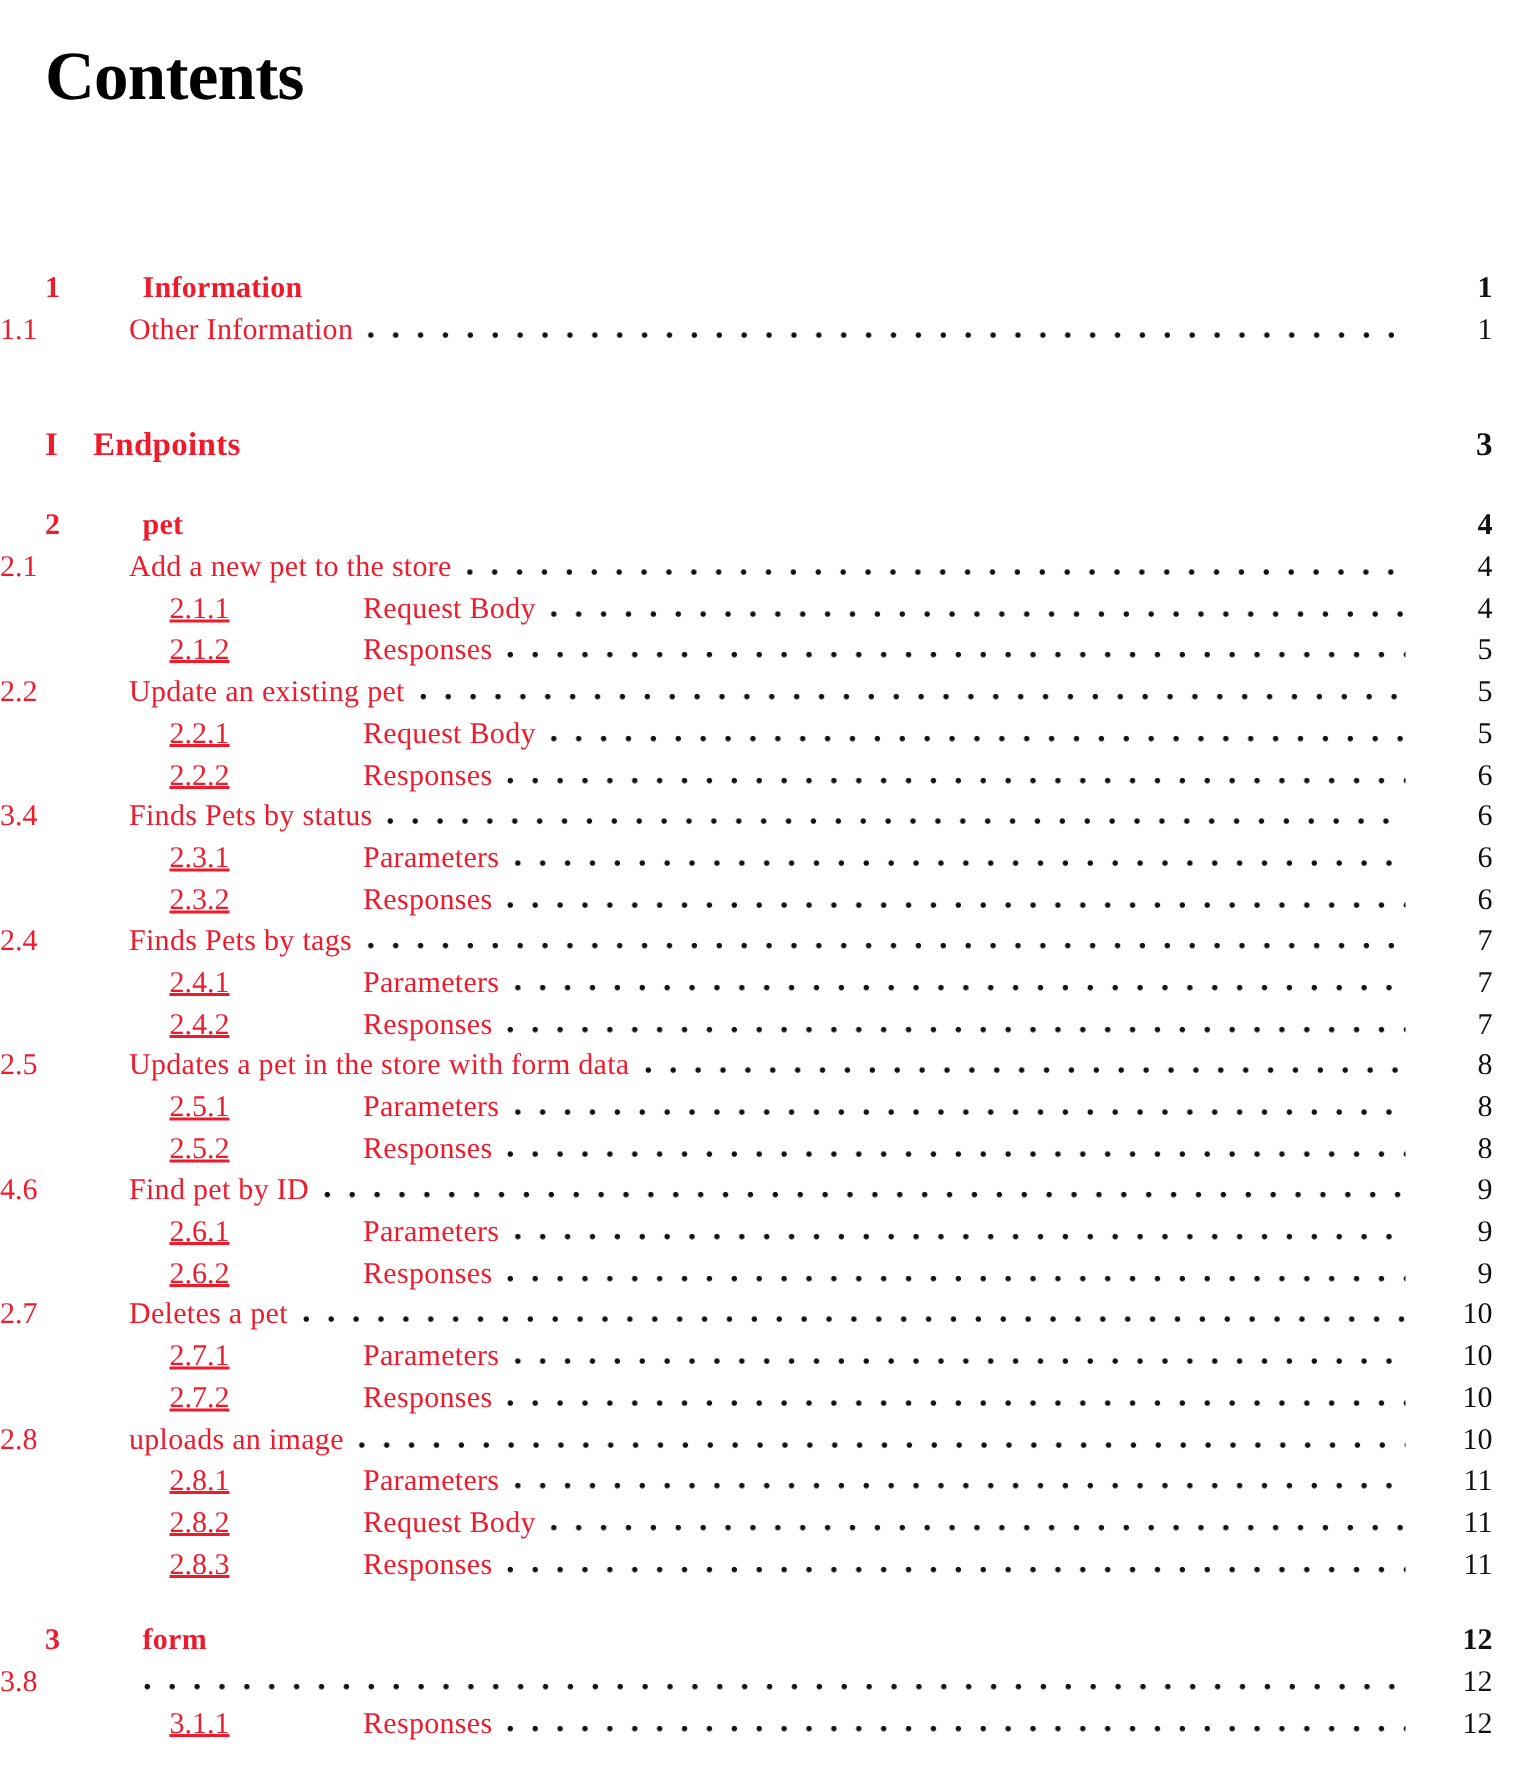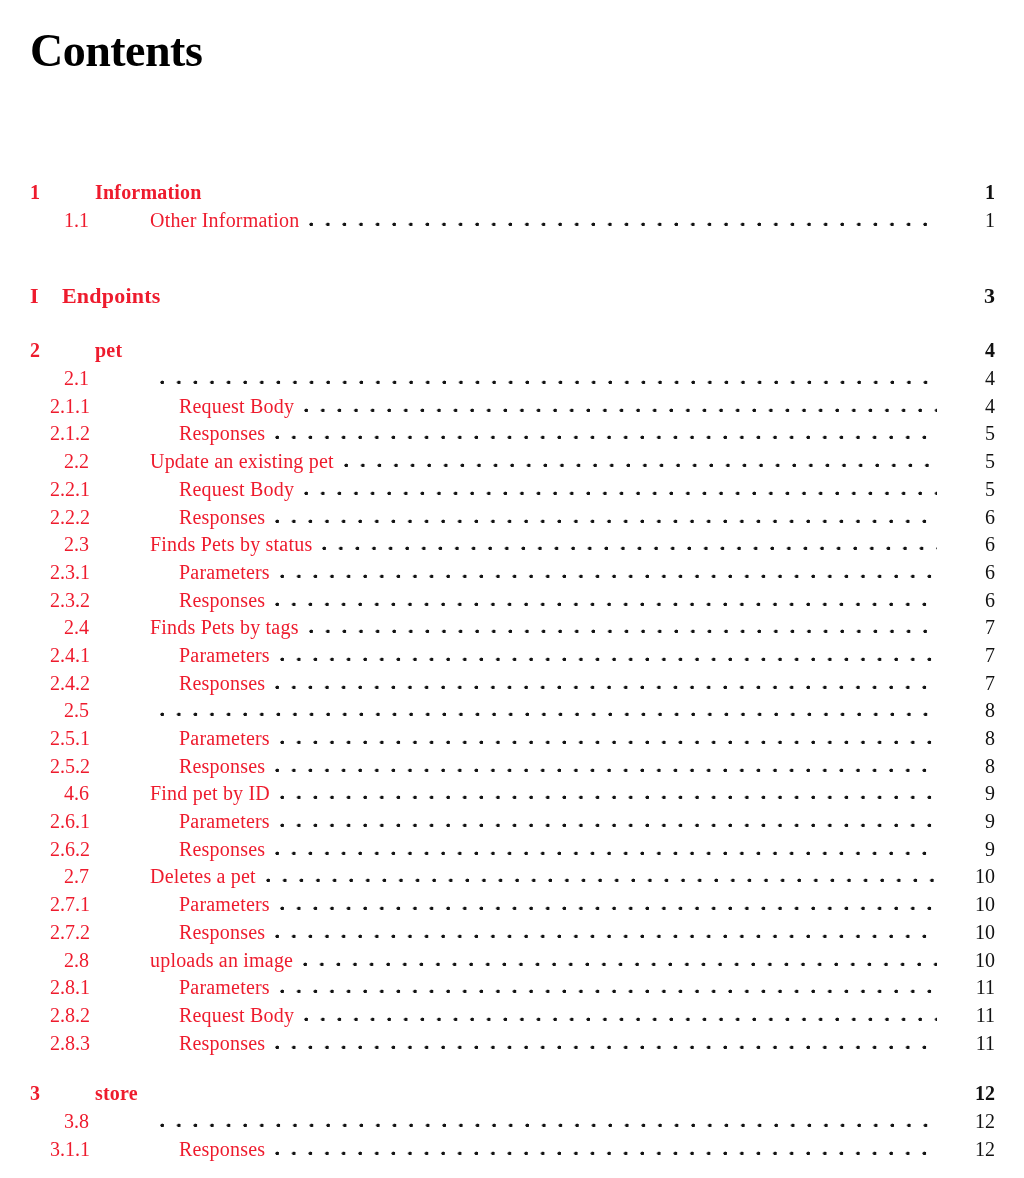--- a/index.html
+++ b/index.html
@@ -48,23 +48,23 @@
   .row .page {
     flex: none;
     min-width: 44px;
     text-align: right;
     color: #111111;
   }
 
   .row.section       { font-weight: bold; }
   .row.section .num  { margin-left: 30px;  width: 65px; }
 
-  .row.subsection .num      { margin-left: 64px;  width: 86px; }
-
-  .row.subsubsection .num   { margin-left: 50px; width: 129px; }
+  .row.subsection .num      {  width: 86px; }
+
+  .row.subsubsection .num   { margin-left: 113px; width: 129px; text-decoration: underline; }
 
   .row.part {
     font-weight: bold;
     font-size: 22px;
     height: 30px;
     margin-top: 47px;
     margin-bottom: 26px;
   }
   .row.part .num { margin-left: 30px; width: 32px; }
 
@@ -96,20 +96,21 @@
     <span class="page">3</span>
   </div>
       <div class="row section">
     <span class="num">2</span>
     <span class="label">pet</span>
     <span class="leader"></span>
     <span class="page">4</span>
   </div>
       <div class="row subsection">
     <span class="num">2.1</span>
+    <span class="label">Add a new pet to the store</span>
     <span class="leader dots"></span>
     <span class="page">4</span>
   </div>
       <div class="row subsubsection">
     <span class="num">2.1.1</span>
     <span class="label">Request Body</span>
     <span class="leader dots"></span>
     <span class="page">4</span>
   </div>
       <div class="row subsubsection">
@@ -130,21 +131,21 @@
     <span class="leader dots"></span>
     <span class="page">5</span>
   </div>
       <div class="row subsubsection">
     <span class="num">2.2.2</span>
     <span class="label">Responses</span>
     <span class="leader dots"></span>
     <span class="page">6</span>
   </div>
       <div class="row subsection">
-    <span class="num">2.3</span>
+    <span class="num">3.4</span>
     <span class="label">Finds Pets by status</span>
     <span class="leader dots"></span>
     <span class="page">6</span>
   </div>
       <div class="row subsubsection">
     <span class="num">2.3.1</span>
     <span class="label">Parameters</span>
     <span class="leader dots"></span>
     <span class="page">6</span>
   </div>
@@ -167,20 +168,21 @@
     <span class="page">7</span>
   </div>
       <div class="row subsubsection">
     <span class="num">2.4.2</span>
     <span class="label">Responses</span>
     <span class="leader dots"></span>
     <span class="page">7</span>
   </div>
       <div class="row subsection">
     <span class="num">2.5</span>
+    <span class="label">Updates a pet in the store with form data</span>
     <span class="leader dots"></span>
     <span class="page">8</span>
   </div>
       <div class="row subsubsection">
     <span class="num">2.5.1</span>
     <span class="label">Parameters</span>
     <span class="leader dots"></span>
     <span class="page">8</span>
   </div>
       <div class="row subsubsection">
@@ -244,21 +246,21 @@
     <span class="page">11</span>
   </div>
       <div class="row subsubsection">
     <span class="num">2.8.3</span>
     <span class="label">Responses</span>
     <span class="leader dots"></span>
     <span class="page">11</span>
   </div>
       <div class="row section gap-above">
     <span class="num">3</span>
-    <span class="label">store</span>
+    <span class="label">form</span>
     <span class="leader"></span>
     <span class="page">12</span>
   </div>
       <div class="row subsection">
     <span class="num">3.8</span>
     <span class="leader dots"></span>
     <span class="page">12</span>
   </div>
       <div class="row subsubsection">
     <span class="num">3.1.1</span>

